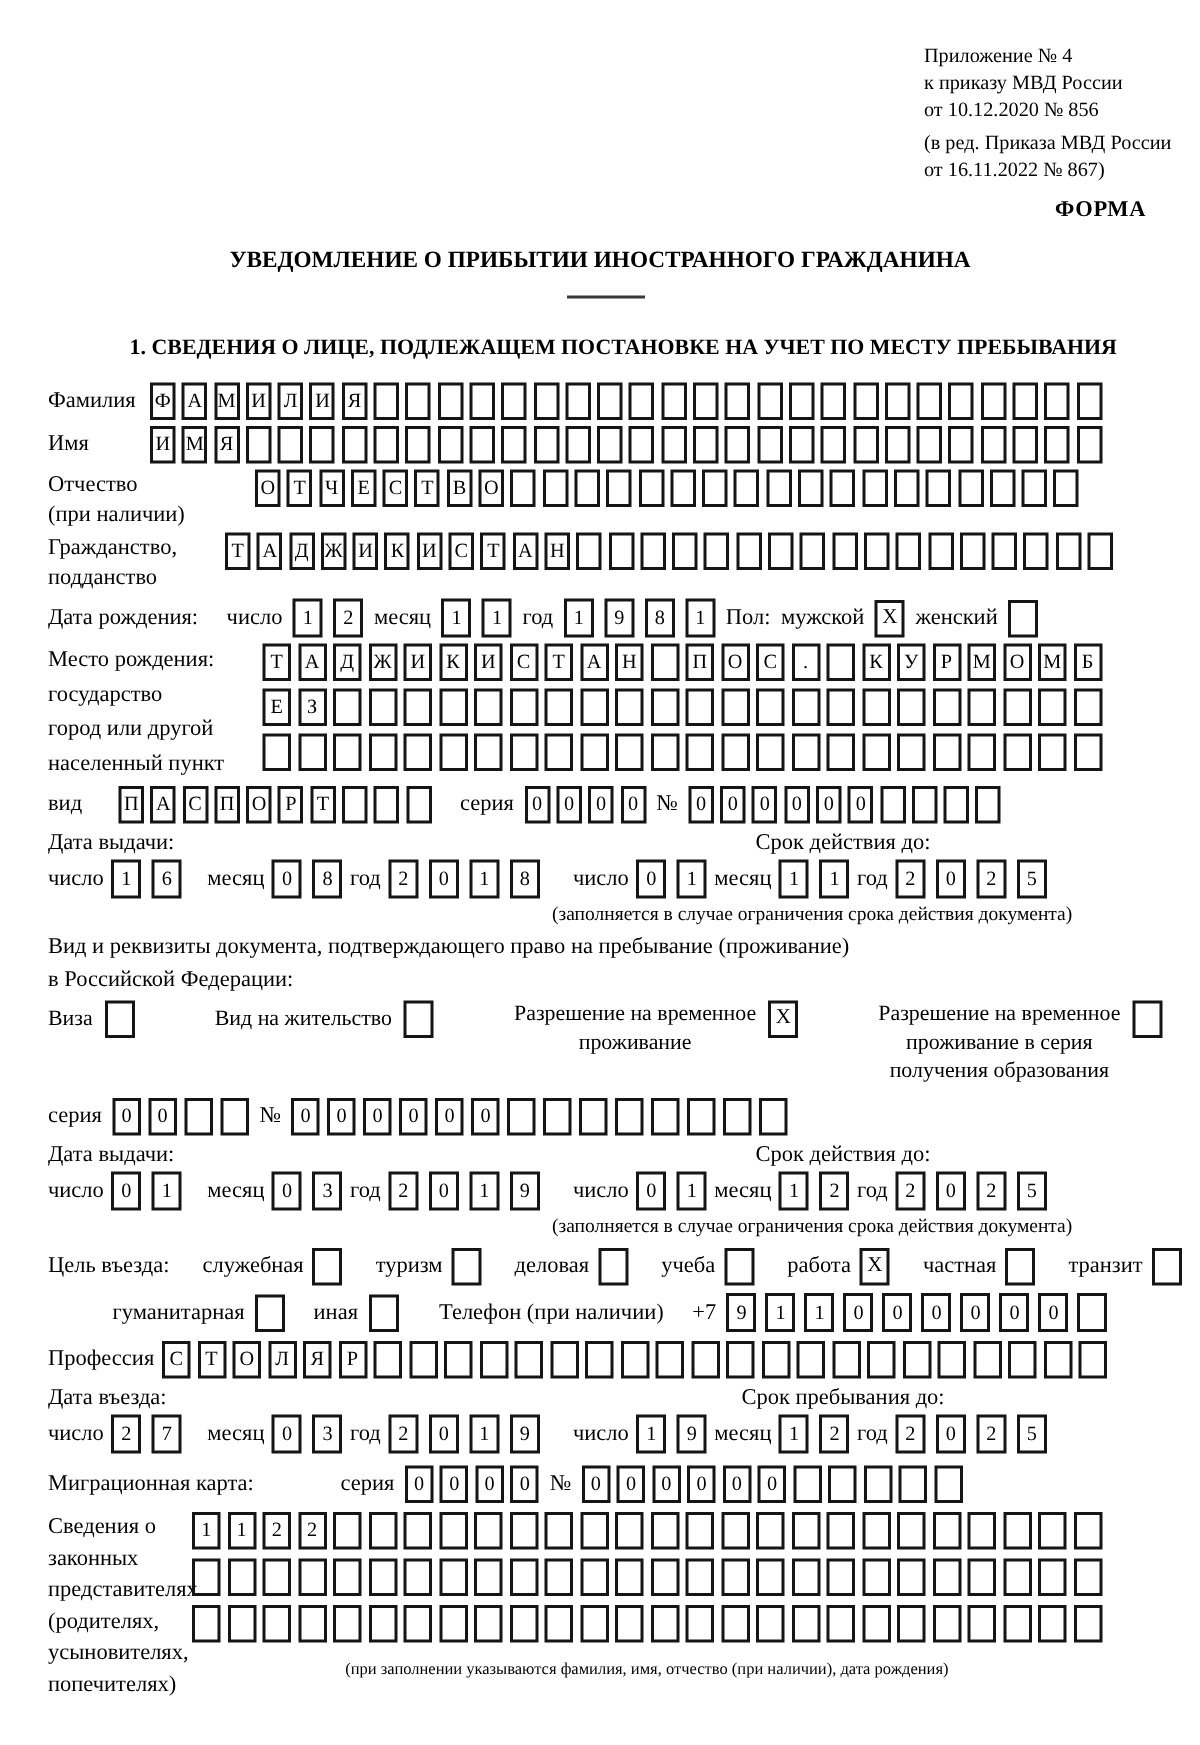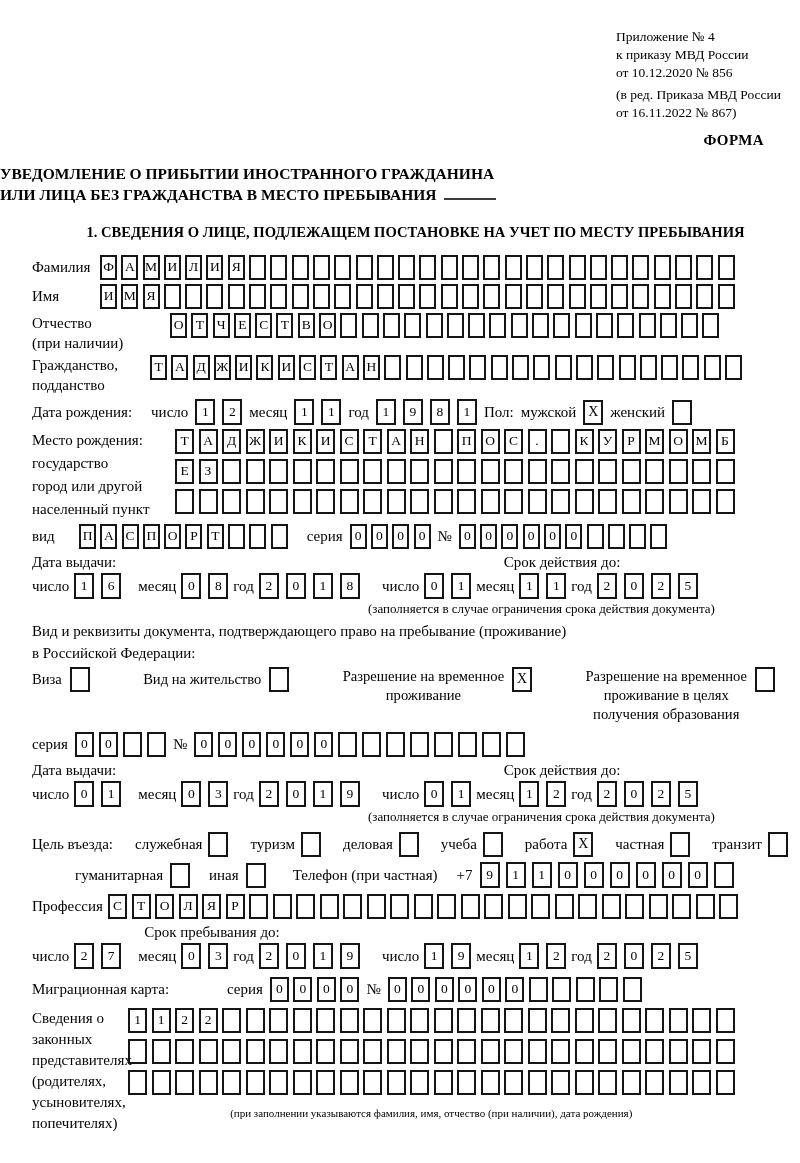--- a/index.html
+++ b/index.html
@@ -5,21 +5,21 @@
   html,body{margin:0;padding:0;background:#fff;}
   body{width:800px;height:1163px;overflow:hidden;color:#000;
        font-family:"Liberation Serif","DejaVu Serif",serif;font-size:15px;}
   .page{position:relative;width:800px;height:1163px;overflow:hidden;font-family:Liberation Serif, serif;}
 
   
   .appendix{margin:28px 0 0 616px;font-size:13.5px;line-height:18px;}
   .appendix .gap{margin-top:4px;}
   .forma{margin:10px 36px 0 0;text-align:right;font-weight:bold;font-size:15px;letter-spacing:.4px;padding-left:36px;}
 
-  .title{margin-top:14px;font-weight:bold;font-size:15.5px;line-height:21px;}
+  .title{margin-top:14px;text-align:center;font-weight:bold;font-size:15.5px;line-height:21px;}
   .blank{display:inline-block;width:52px;border-bottom:2px solid #3a3a3a;margin-left:8px;}
   .section-h{margin-top:18px;text-align:center;font-weight:bold;font-size:14.6px;line-height:18px;padding-left:31px;}
 
   .body{padding:0 25px 0 32px;}
   .row{display:flex;align-items:flex-start;}
   .irow{display:flex;align-items:center;column-gap:7px;flex-wrap:nowrap;}
   .mt2{margin-top:2px}.mt3{margin-top:3px}.mt4{margin-top:4px}.mt5{margin-top:5px}
   .mt6{margin-top:6px}.mt8{margin-top:8px}.mt14{margin-top:14px}
 
   .lbl{line-height:25px;white-space:nowrap;}
@@ -69,21 +69,21 @@
     <div>к приказу МВД России</div>
     <div>от 10.12.2020 № 856</div>
     <div class="gap">(в ред. Приказа МВД России</div>
     <div>от 16.11.2022 № 867)</div>
   </div>
 
   <div class="forma">ФОРМА</div>
 
   <div class="title">
     <div>УВЕДОМЛЕНИЕ О ПРИБЫТИИ ИНОСТРАННОГО ГРАЖДАНИНА</div>
-    <div><span>ИЛИ ЛИЦА БЕЗ ГРАЖДАНСТВА В МЕСТО ПРЕБЫВАНИЯ</span><span class="blank"></span></div>
+    <div><span class="blank"></span></div>
   </div>
 
   <div class="section-h">1. СВЕДЕНИЯ О ЛИЦЕ, ПОДЛЕЖАЩЕМ ПОСТАНОВКЕ НА УЧЕТ ПО МЕСТУ ПРЕБЫВАНИЯ</div>
 
   <div class="body">
 
     <div class="row mt14">
       <span class="lbl w68">Фамилия</span>
       <span class="g-std">
           <span class="cell">Ф</span>
@@ -440,21 +440,21 @@
       <span class="opt">
         <span class="optlbl">
           <span style="display:block">Разрешение на временное</span>
           <span style="display:block">проживание</span>
         </span>
         <span class="cb">X</span>
       </span>
       <span class="opt">
         <span class="optlbl">
           <span style="display:block">Разрешение на временное</span>
-          <span style="display:block">проживание в целях</span>
+          <span style="display:block">проживание в серия</span>
           <span style="display:block">получения образования</span>
         </span>
         <span class="cb"></span>
       </span>
     </div>
 
     <div class="irow mt8">
       <span class="lbl">серия</span>
       <span class="g-sp">
           <span class="cell">0</span>
@@ -557,21 +557,21 @@
         <span class="lbl">транзит</span>
         <span class="cb"></span>
       </span>
     </div>
 
     <div class="irow mt5 ml43">
       <span class="lbl">гуманитарная</span>
       <span class="cb"></span>
       <span class="lbl ml12">иная</span>
       <span class="cb"></span>
-      <span class="lbl ml20">Телефон (при частная)</span>
+      <span class="lbl ml20">Телефон (при наличии)</span>
       <span class="lbl ml12">+7</span>
       <span class="g-date" style="gap:6px">
           <span class="cell">9</span>
           <span class="cell">1</span>
           <span class="cell">1</span>
           <span class="cell">0</span>
           <span class="cell">0</span>
           <span class="cell">0</span>
           <span class="cell">0</span>
           <span class="cell">0</span>
@@ -607,20 +607,21 @@
           <span class="cell"></span>
           <span class="cell"></span>
           <span class="cell"></span>
           <span class="cell"></span>
           <span class="cell"></span>
           <span class="cell"></span>
         </span>
     </div>
 
     <div class="dheads">
+      <span class="dh-left">Дата въезда:</span>
       <span class="dh-right">Срок пребывания до:</span>
     </div>
     <div class="dpair">
       <span class="dgrp">
         <span class="lbl">число</span>
         <span class="g-date">
             <span class="cell">2</span>
             <span class="cell">7</span>
           </span>
         <span class="lbl ml12">месяц</span>

